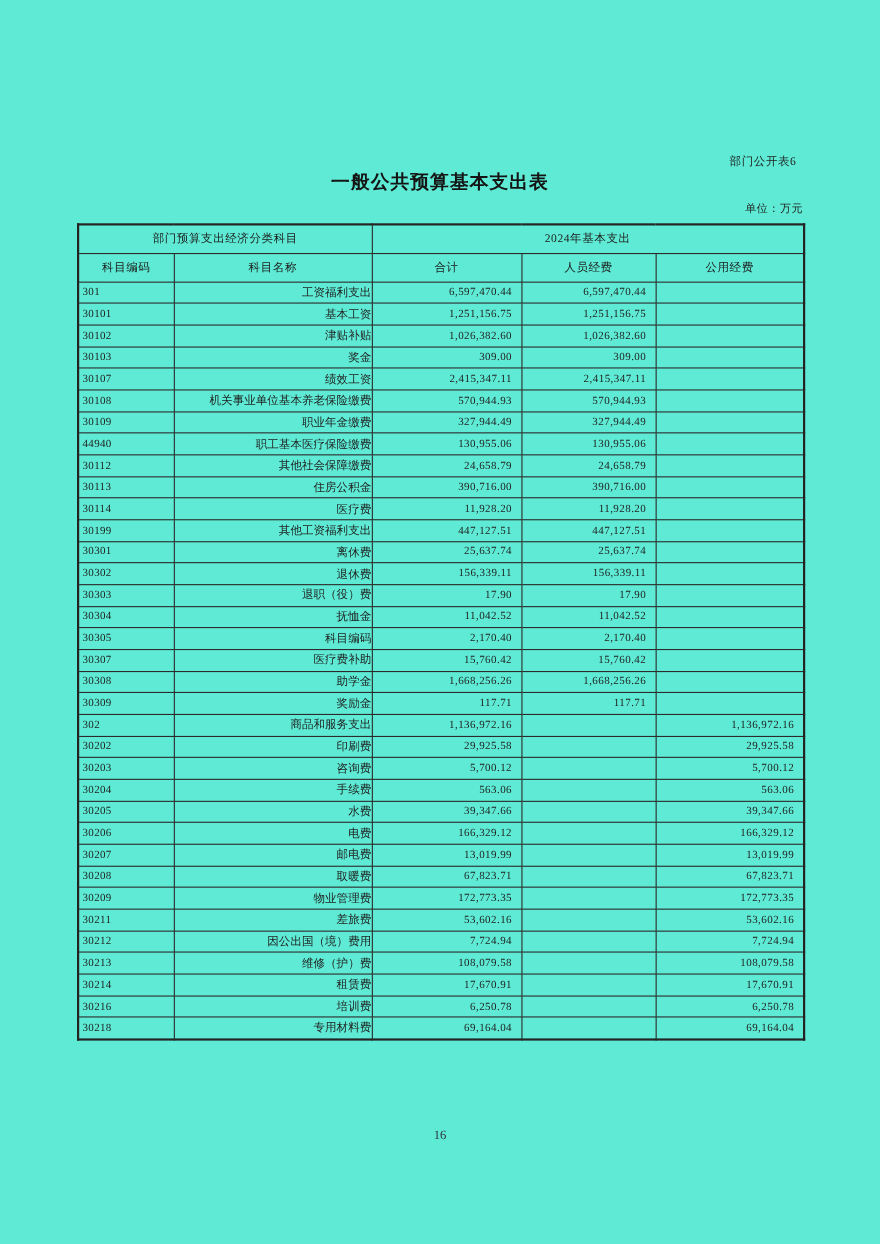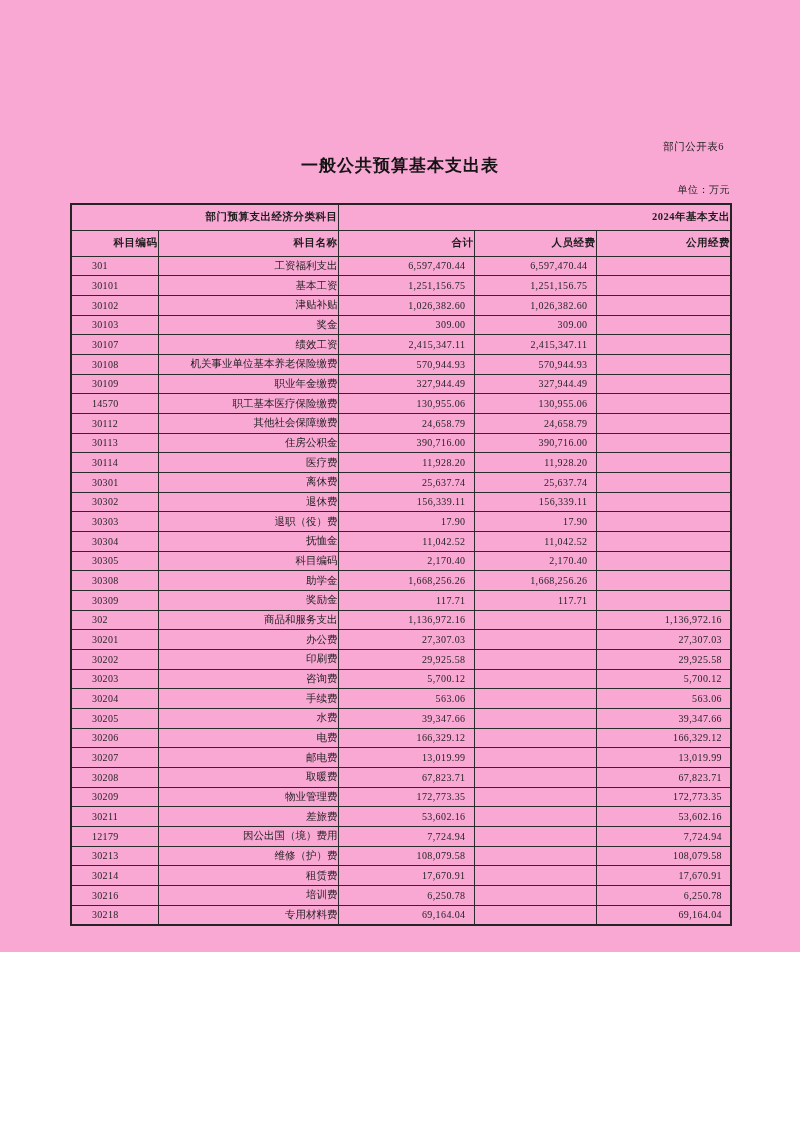--- a/index.html
+++ b/index.html
@@ -5,22 +5,22 @@
   * { margin: 0; padding: 0; box-sizing: border-box; }
   html, body { width: 800px; height: 1131px; }
   body {
     background: #ffffff;
     font-family: "Liberation Serif", "DejaVu Serif", serif;
     color: #1f1f1f;
   }
   .page {
     position: relative;
     width: 800px;
-    height: 952px;
-    background: #f9a8d4;
+    height: 1131px;
+    background: #5eead4;
     overflow: hidden;
   }
   .doc-label {
     position: absolute;
     top: 140px;
     right: 76px;
     font-size: 10.5px;
     letter-spacing: 0.5px;
   }
   .title {
@@ -52,50 +52,50 @@
     border: 2px solid #242424;
   }
   .budget-table th, .budget-table td {
     border: 1px solid #2b2b2b;
     overflow: hidden;
     white-space: nowrap;
     vertical-align: middle;
   }
   .budget-table thead tr { height: 26px; }
   .budget-table th {
-    font-weight: bold;
+    font-weight: normal;
     font-size: 10.5px;
-    text-align: right;
+    text-align: center;
     letter-spacing: 0.5px;
     color: #1c1c1c;
   }
   .budget-table tbody tr { height: 19.68px; }
   td.cell-code {
     font-size: 10px;
-    padding-left: 20px;
+    padding-left: 3px;
     letter-spacing: 0.3px;
   }
   td.cell-name {
     font-size: 10.5px;
     padding-left: 4px;
     text-align: right;
   }
   td.cell-name.indent { padding-left: 21px; }
   td.cell-num {
     font-size: 10px;
     text-align: right;
     padding-right: 8px;
     letter-spacing: 0.4px;
   }
   .page-number {
     position: absolute;
     top: 1026px;
     left: 0;
     width: 100%;
-    text-align: left;
+    text-align: center;
     font-size: 11.5px;
     color: #2e3440;
   }
 </style>
 </head>
 <body>
 
 <div class="page">
   <div class="doc-label">部门公开表6</div>
   <div class="title">一般公共预算基本支出表</div>
@@ -166,21 +166,21 @@
           <td class="cell-num"></td>
         </tr>
         <tr>
           <td class="cell-code">30109</td>
           <td class="cell-name indent">职业年金缴费</td>
           <td class="cell-num">327,944.49</td>
           <td class="cell-num">327,944.49</td>
           <td class="cell-num"></td>
         </tr>
         <tr>
-          <td class="cell-code">14570</td>
+          <td class="cell-code">44940</td>
           <td class="cell-name indent">职工基本医疗保险缴费</td>
           <td class="cell-num">130,955.06</td>
           <td class="cell-num">130,955.06</td>
           <td class="cell-num"></td>
         </tr>
         <tr>
           <td class="cell-code">30112</td>
           <td class="cell-name indent">其他社会保障缴费</td>
           <td class="cell-num">24,658.79</td>
           <td class="cell-num">24,658.79</td>
@@ -194,20 +194,27 @@
           <td class="cell-num"></td>
         </tr>
         <tr>
           <td class="cell-code">30114</td>
           <td class="cell-name indent">医疗费</td>
           <td class="cell-num">11,928.20</td>
           <td class="cell-num">11,928.20</td>
           <td class="cell-num"></td>
         </tr>
         <tr>
+          <td class="cell-code">30199</td>
+          <td class="cell-name indent">其他工资福利支出</td>
+          <td class="cell-num">447,127.51</td>
+          <td class="cell-num">447,127.51</td>
+          <td class="cell-num"></td>
+        </tr>
+        <tr>
           <td class="cell-code">30301</td>
           <td class="cell-name indent">离休费</td>
           <td class="cell-num">25,637.74</td>
           <td class="cell-num">25,637.74</td>
           <td class="cell-num"></td>
         </tr>
         <tr>
           <td class="cell-code">30302</td>
           <td class="cell-name indent">退休费</td>
           <td class="cell-num">156,339.11</td>
@@ -229,20 +236,27 @@
           <td class="cell-num"></td>
         </tr>
         <tr>
           <td class="cell-code">30305</td>
           <td class="cell-name indent">科目编码</td>
           <td class="cell-num">2,170.40</td>
           <td class="cell-num">2,170.40</td>
           <td class="cell-num"></td>
         </tr>
         <tr>
+          <td class="cell-code">30307</td>
+          <td class="cell-name indent">医疗费补助</td>
+          <td class="cell-num">15,760.42</td>
+          <td class="cell-num">15,760.42</td>
+          <td class="cell-num"></td>
+        </tr>
+        <tr>
           <td class="cell-code">30308</td>
           <td class="cell-name indent">助学金</td>
           <td class="cell-num">1,668,256.26</td>
           <td class="cell-num">1,668,256.26</td>
           <td class="cell-num"></td>
         </tr>
         <tr>
           <td class="cell-code">30309</td>
           <td class="cell-name indent">奖励金</td>
           <td class="cell-num">117.71</td>
@@ -250,27 +264,20 @@
           <td class="cell-num"></td>
         </tr>
         <tr>
           <td class="cell-code">302</td>
           <td class="cell-name">商品和服务支出</td>
           <td class="cell-num">1,136,972.16</td>
           <td class="cell-num"></td>
           <td class="cell-num">1,136,972.16</td>
         </tr>
         <tr>
-          <td class="cell-code">30201</td>
-          <td class="cell-name indent">办公费</td>
-          <td class="cell-num">27,307.03</td>
-          <td class="cell-num"></td>
-          <td class="cell-num">27,307.03</td>
-        </tr>
-        <tr>
           <td class="cell-code">30202</td>
           <td class="cell-name indent">印刷费</td>
           <td class="cell-num">29,925.58</td>
           <td class="cell-num"></td>
           <td class="cell-num">29,925.58</td>
         </tr>
         <tr>
           <td class="cell-code">30203</td>
           <td class="cell-name indent">咨询费</td>
           <td class="cell-num">5,700.12</td>
@@ -320,21 +327,21 @@
           <td class="cell-num">172,773.35</td>
         </tr>
         <tr>
           <td class="cell-code">30211</td>
           <td class="cell-name indent">差旅费</td>
           <td class="cell-num">53,602.16</td>
           <td class="cell-num"></td>
           <td class="cell-num">53,602.16</td>
         </tr>
         <tr>
-          <td class="cell-code">12179</td>
+          <td class="cell-code">30212</td>
           <td class="cell-name indent">因公出国（境）费用</td>
           <td class="cell-num">7,724.94</td>
           <td class="cell-num"></td>
           <td class="cell-num">7,724.94</td>
         </tr>
         <tr>
           <td class="cell-code">30213</td>
           <td class="cell-name indent">维修（护）费</td>
           <td class="cell-num">108,079.58</td>
           <td class="cell-num"></td>

